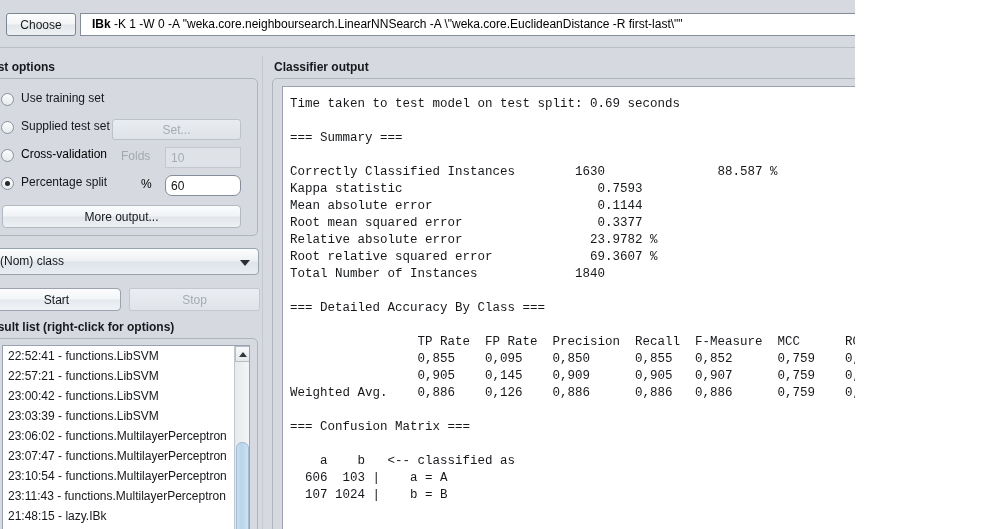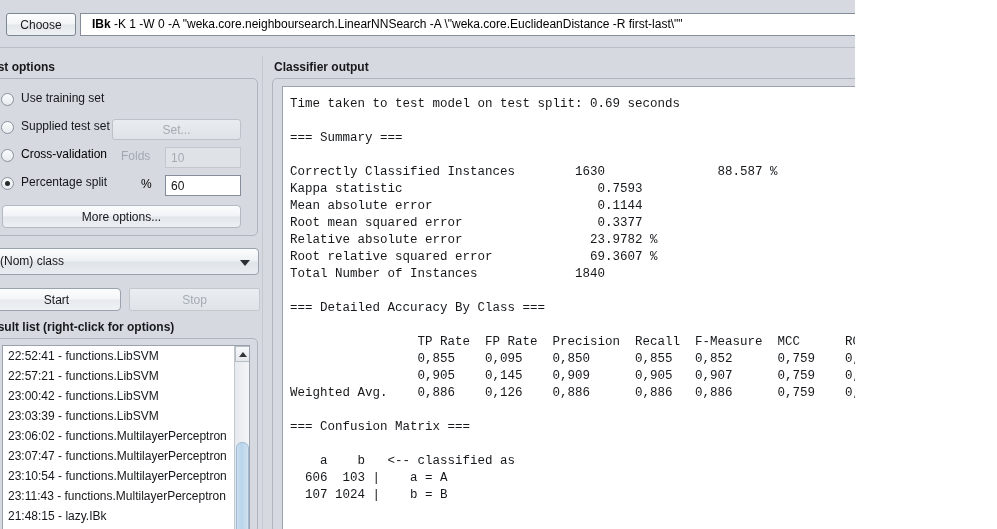--- a/index.html
+++ b/index.html
@@ -398,23 +398,23 @@
         <span class="opt-label disabled">Cross-validation</span>
       </div>
       <div class="inline-label disabled" style="left:128px; top:70px;">Folds</div>
       <div class="mini-field" style="left:172px; top:68px; width:76px;">10</div>
 
       <div class="opt-row" style="top:94px;">
         <span class="radio checked"></span>
         <span class="opt-label">Percentage split</span>
       </div>
       <div class="inline-label" style="left:148px; top:98px;">%</div>
-      <div class="mini-field active" style="left:172px; top:96px; width:76px;">60</div>
-
-      <div id="more-options">More options...</div>
+      <div class="mini-field active" style="left:172px; top:96px; width:76px;border-radius:7px;">60</div>
+
+      <div id="more-options">More output...</div>
     </div>
 
     <div id="class-combo">
       <span class="combo-text">(Nom) class</span>
       <span class="combo-arrow"></span>
     </div>
 
     <div id="start-btn">Start</div>
     <div id="stop-btn">Stop</div>
 

